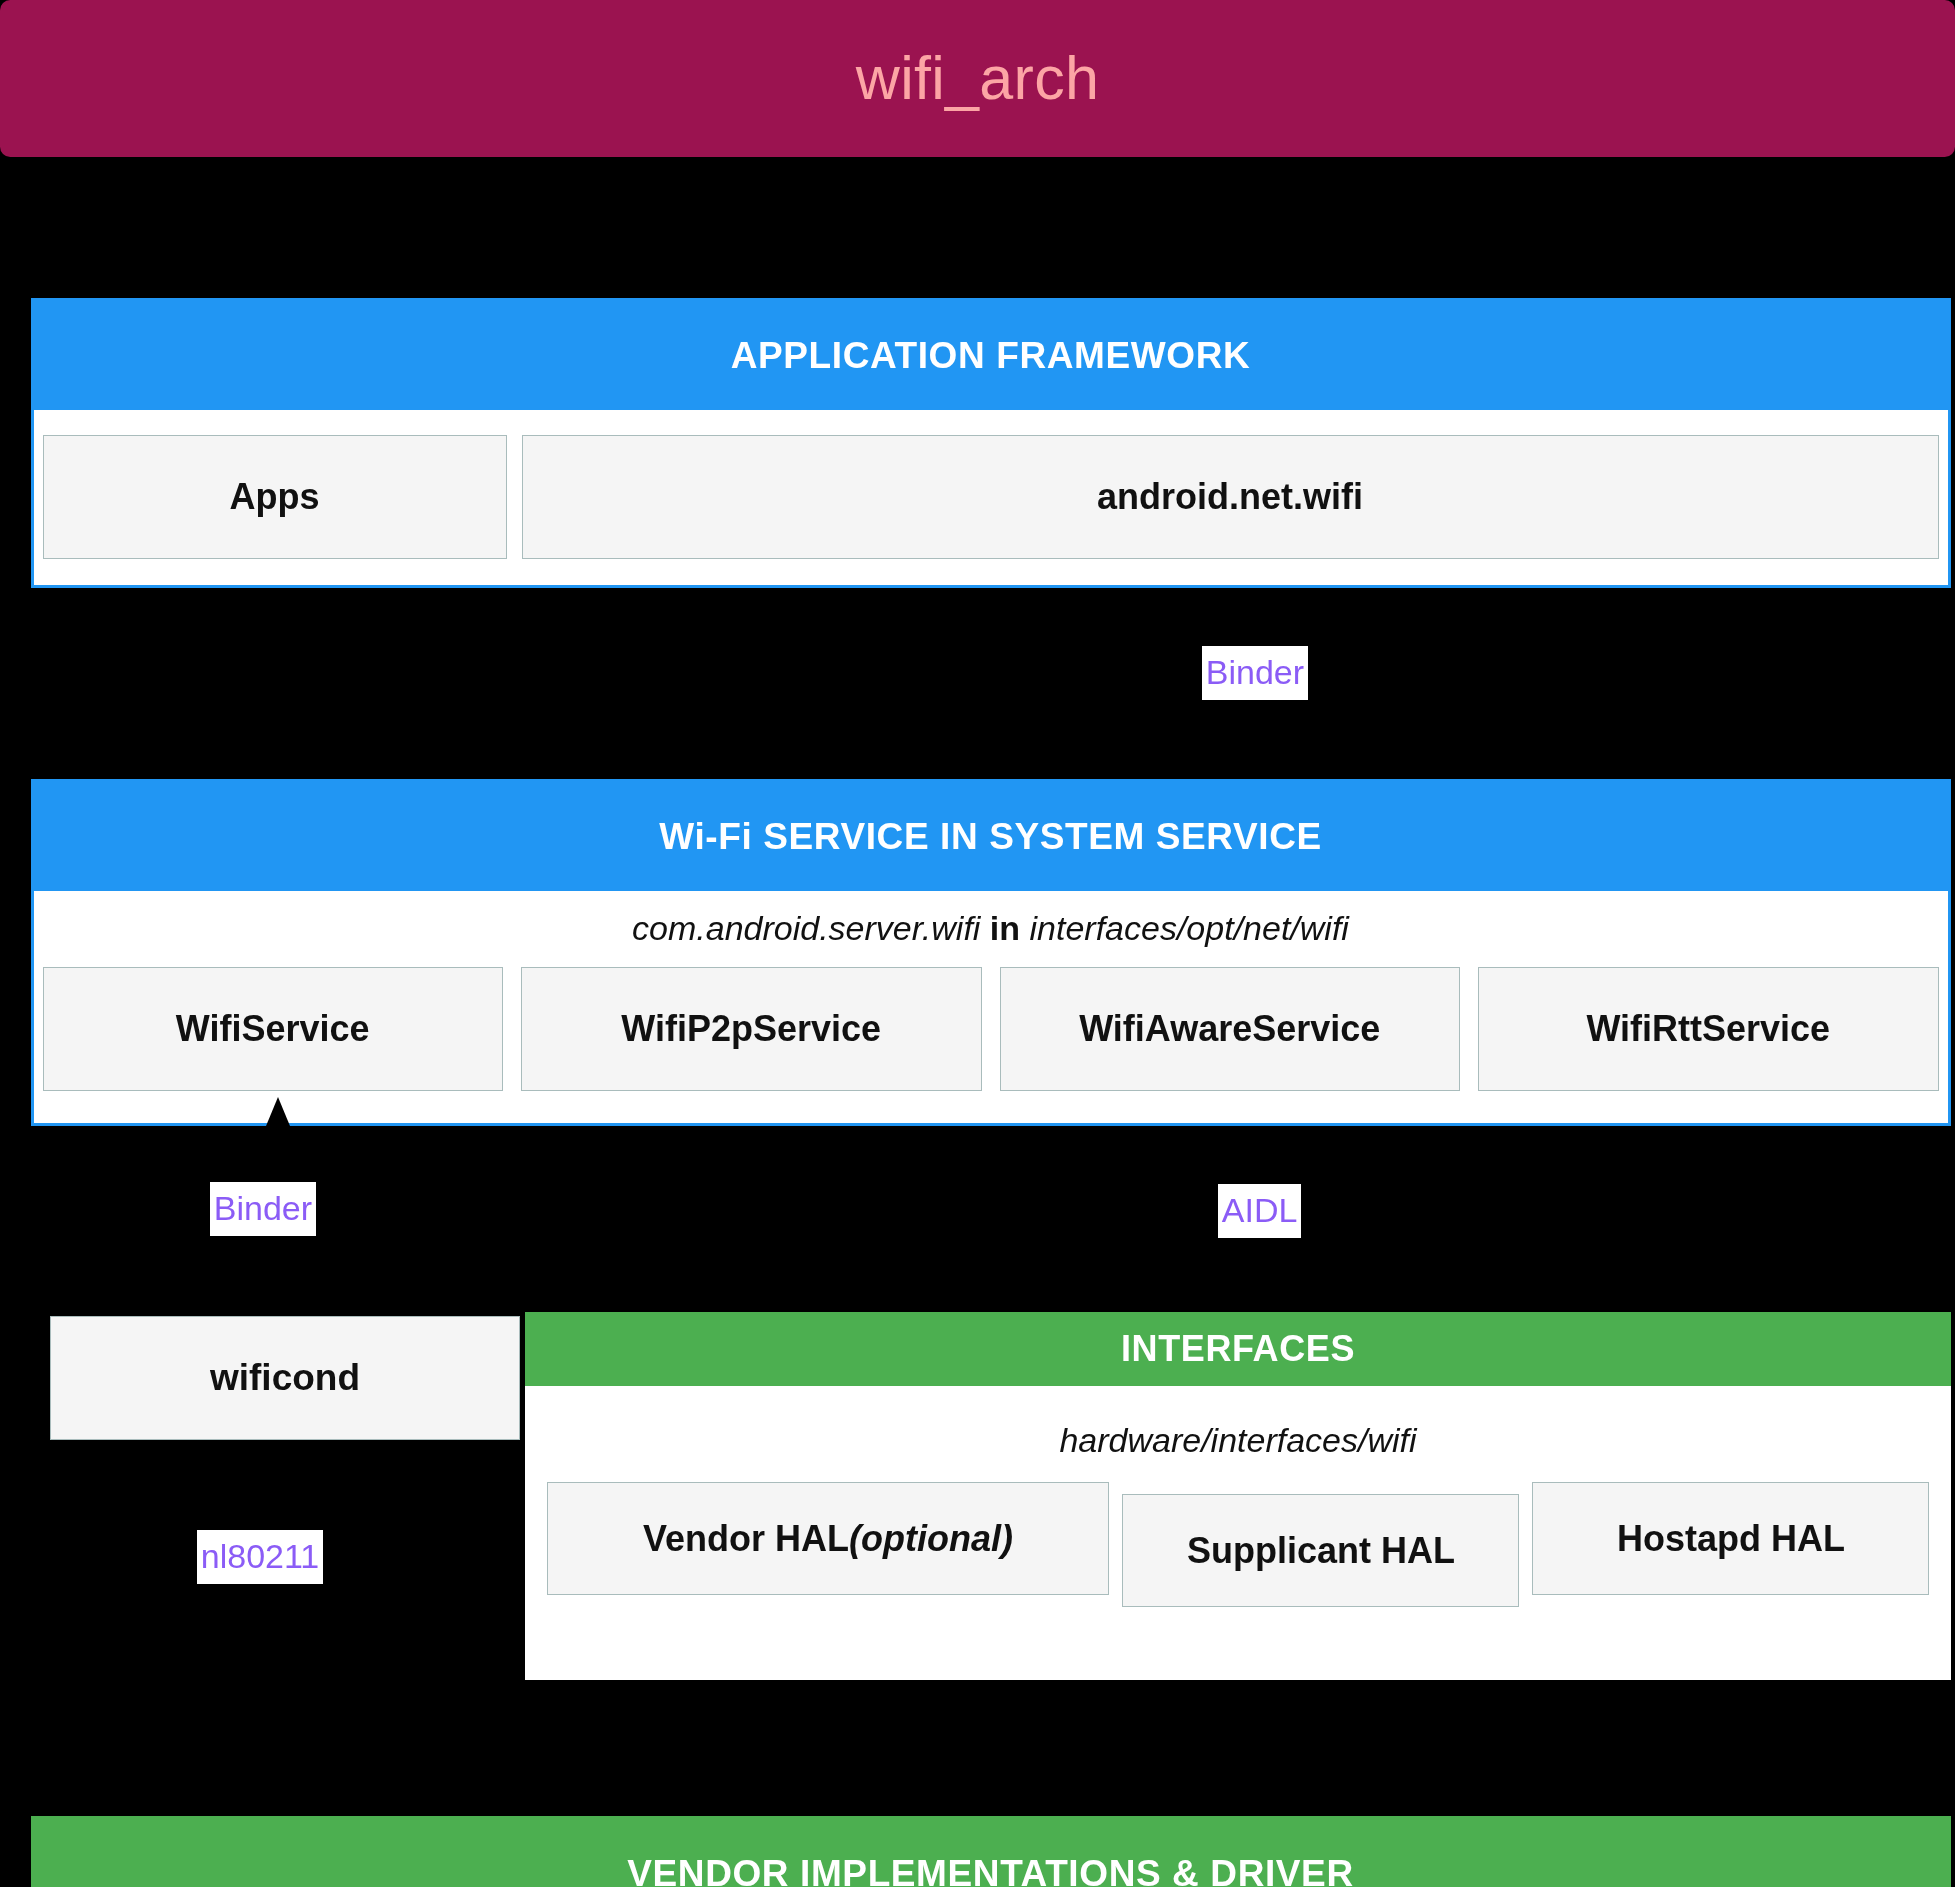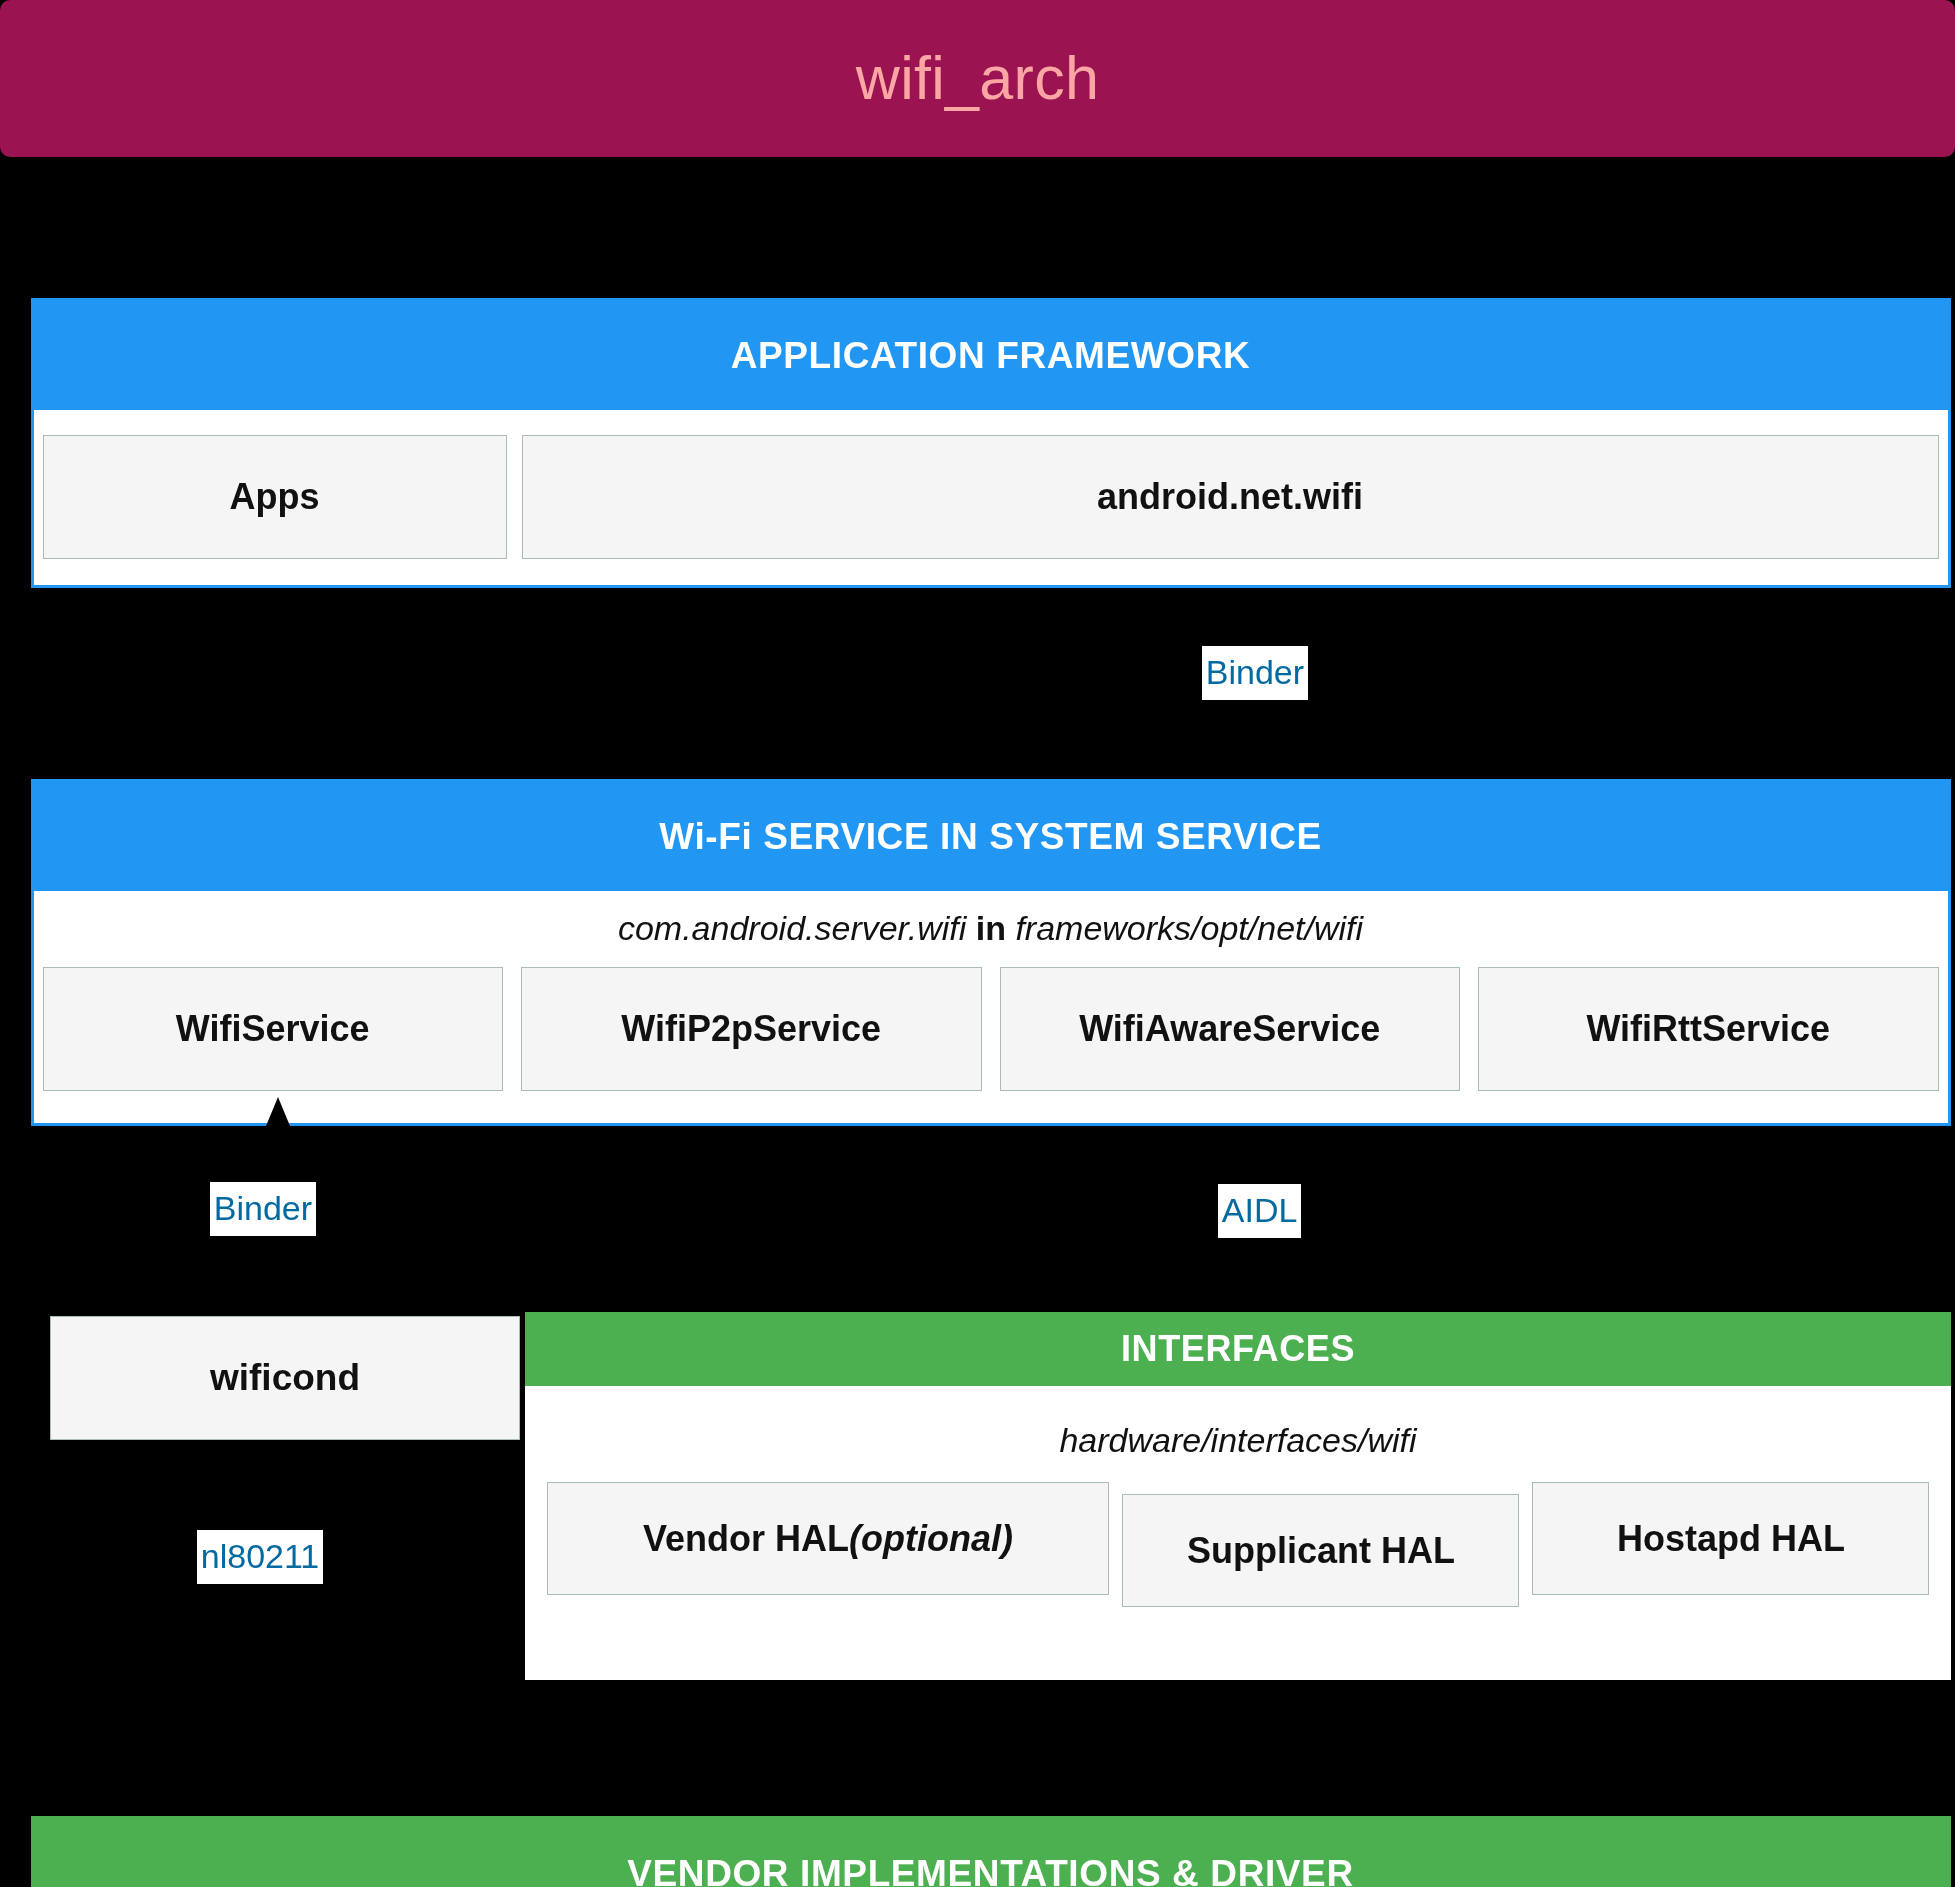--- a/index.html
+++ b/index.html
@@ -102,21 +102,21 @@
   .row {
     display: flex;
     box-sizing: border-box;
     width: 100%;
   }
 
   
   .edge-label {
     position: absolute;
     background: #ffffff;
-    color: #0369a1;
+    color: #8b5cf6;
     font-size: 34px;
     font-weight: normal;
     line-height: 1;
     padding: 9px 3.8px 11.4px 3.8px;
     white-space: nowrap;
     box-sizing: border-box;
   }
 
   
   .arrow-up {
@@ -154,21 +154,21 @@
 </div>
 
 <div class="edge-label" style="left:1202px; top:646px;">Binder</div>
 
 <div class="panel blue" style="left:30.5px; top:779px; width:1920px; height:347px;">
   <div class="band blue" style="height:109px; font-size:37px;">Wi-Fi SERVICE IN SYSTEM SERVICE</div>
   <div class="panel-body" style="height:230px; justify-content:flex-start;">
     <div class="pkg-line" style="margin-top:18px;">
       <span>com.android.server.wifi</span>
       <b>in</b>
-      <span>frameworks/opt/net/wifi</span>
+      <span>interfaces/opt/net/wifi</span>
     </div>
     <div class="row" style="padding:0 9px; gap:18px; margin-top:19px;">
       <div class="node" style="flex:1; height:124px;">
         <span>WifiService</span>
       </div>
       <div class="node" style="flex:1; height:124px;">
         <span>WifiP2pService</span>
       </div>
       <div class="node" style="flex:1; height:124px;">
         <span>WifiAwareService</span>

